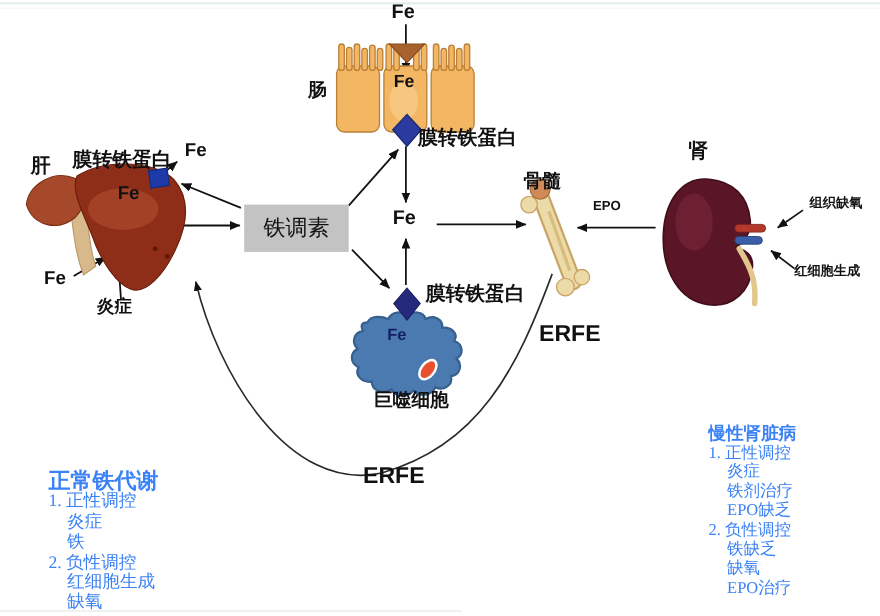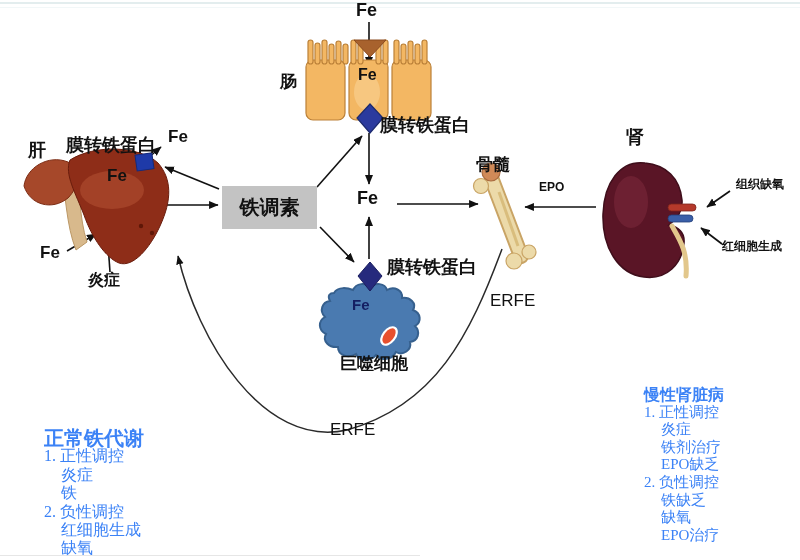--- a/index.html
+++ b/index.html
@@ -4,24 +4,24 @@
 <style>
   html,body{margin:0;padding:0;background:#fff;}
   #stage{position:relative;width:800px;height:560px;background:#ffffff;overflow:hidden;
          font-family:"Liberation Sans",sans-serif;}
   .lbl{position:absolute;color:#111;font-weight:bold;white-space:nowrap;line-height:1.1;}
   .fe{font-size:18px;letter-spacing:0px;}
   .fe-sm{font-size:16px;}
   .organ{font-size:17px;}
   .small-lbl{font-size:18px;}
   .mid-lbl{font-size:12px;}
-  .erfe{font-size:17px;font-weight:normal;}
+  .erfe{font-size:21px;font-weight:bold;}
   .hepcidin-box{position:absolute;left:222px;top:186px;width:95px;height:43px;
       background:#c3c3c3;display:flex;align-items:center;justify-content:center;
-      font-size:20px;font-weight:bold;color:#111;}
+      font-size:20px;font-weight:normal;color:#111;}
   .legend{position:absolute;font-family:"Liberation Serif",serif;color:#3b82f6;}
   .legend-left{left:44px;top:429px;font-size:16px;line-height:18.4px;}
   .legend-right{left:644px;top:386px;font-size:15px;line-height:17.6px;}
   .legend .t{font-weight:bold;}
   .legend-left .t{font-size:20px;}
   .legend-right .t{font-size:16px;}
   .legend .ind{padding-left:17px;}
   .edge-line{position:absolute;left:0;width:800px;background:#e3edee;}
   svg{position:absolute;left:0;top:0;}
   .layer-text{position:absolute;left:0;top:0;width:800px;height:396px;pointer-events:none;}

